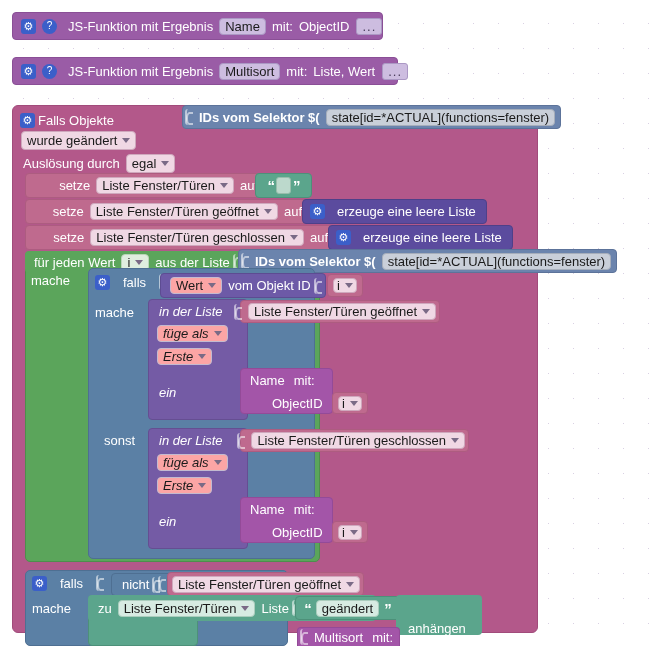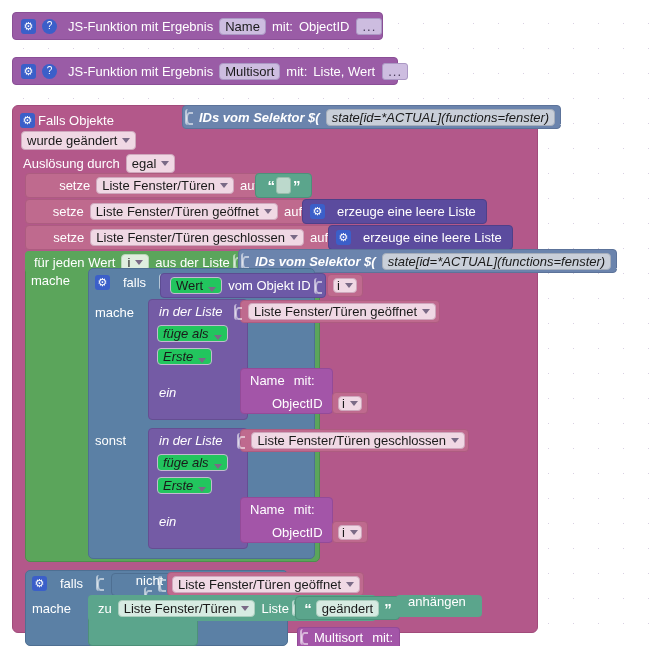--- a/index.html
+++ b/index.html
@@ -29,37 +29,37 @@
     white-space:nowrap;
   }
   .row{display:flex;align-items:center;}
   
   .c-func   {background:#9a5ca6;border:1px solid #8a4f96;}
   .c-hat    {background:#b3588a;border:1px solid #a14b7b;}
   .c-var    {background:#bf6a8e;border:1px solid #ad5c80;justify-content:flex-end;}
   .c-list   {background:#745ba5;border:1px solid #654e92;font-style:italic;}
   .c-listd  {background:#5b4b9e;border:1px solid #4e4089;}
   .c-loop   {background:#5ba55b;border:1px solid #4d8f4d;}
-  .c-logic  {background:#5b80a5;border:1px solid #4e6f92;flex-direction:column;}
+  .c-logic  {background:#5b80a5;border:1px solid #4e6f92;}
   .c-text   {background:#5ba58c;border:1px solid #4d9079;}
-  .c-sel    {background:#6b84ad;border:1px solid #5c739a;font-style:italic;}
+  .c-sel    {background:#6b84ad;border:1px solid #5c739a;}
   .c-ms     {background:#a355a8;border:1px solid #934a98;}
 
   
   .fld{
     display:inline-flex;align-items:center;
     background:#f0d8e4;color:#1a1a1a;
     border:1px solid #cfa8bd;border-radius:4px;
     padding:1px 5px;font-size:13px;margin:0 3px;
   }
   .fld.dark{background:#cdbde0;border-color:#ab98c4;}
   .fld.light{background:#dfeedf;border-color:#b9d6b9;}
   .fld.grey{background:#c9cfd9;border-color:#a6aebb;}
   .fld.green{background:#d7ebe2;border-color:#aacdbd;}
-  .fld.plain{background:#22c55e;border-color:#c3bad0;align-items:flex-end;}
+  .fld.plain{background:#fca5a5;border-color:#c3bad0;}
   .caret{
     display:inline-block;margin-left:5px;
     width:0;height:0;
     border-left:4px solid transparent;border-right:4px solid transparent;
     border-top:5px solid #7a6a86;
   }
   .lbl{padding:0 3px;}
   
   .icn{
     width:15px;height:15px;border-radius:3px;
@@ -274,21 +274,21 @@
       <span class="lbl">ObjectID</span>
     </div>
   </div>
   <div class="blk c-var" style="left:332px;top:392px;width:36px;height:22px;display:flex;align-items:center;justify-content:center;">
     <span class="fld" style="margin:0;padding:0 3px;">
       <span>i</span>
         <i class="caret"></i>
     </span>
   </div>
 
-  <div style="position:absolute;left:95px;top:433px;color:#fff;font-size:13px;">sonst</div>
+  <div style="position:absolute;left:104px;top:433px;color:#fff;font-size:13px;">sonst</div>
 
   <div class="blk c-list" style="left:148px;top:428px;width:100px;height:121px;display:block;">
     <div class="row" style="height:22px;padding-left:7px;">
       <span class="lbl">in der Liste</span>
     </div>
     <div class="row" style="height:22px;padding-left:5px;">
       <span class="fld plain">
         <span>füge als</span>
           <i class="caret"></i>
       </span>
@@ -356,21 +356,21 @@
         <i class="caret"></i>
     </span>
     <span class="lbl">Liste</span>
     <span class="notch"></span>
   </div>
   <div class="blk c-text" style="left:295px;top:596px;width:105px;height:24px;display:flex;align-items:center;justify-content:center;">
     <span class="quote">“</span>
     <span class="fld green">geändert</span>
     <span class="quote">”</span>
   </div>
-  <div class="blk c-text" style="left:396px;top:595px;width:86px;height:22px;display:flex;align-items:flex-start;padding-left:9px;border:none;">
+  <div class="blk c-text" style="left:396px;top:595px;width:86px;height:40px;display:flex;align-items:flex-end;padding-left:9px;border:none;">
     <span class="lbl">anhängen</span>
   </div>
 
   <div class="blk c-ms" style="left:297px;top:627px;width:103px;height:19px;display:flex;align-items:center;padding-left:2px;border-bottom:none;border-radius:4px 4px 0 0;">
     <span class="notch"></span>
     <span class="lbl">Multisort</span>
     <span class="lbl" style="margin-left:3px;">mit:</span>
   </div>
 
 </div>

